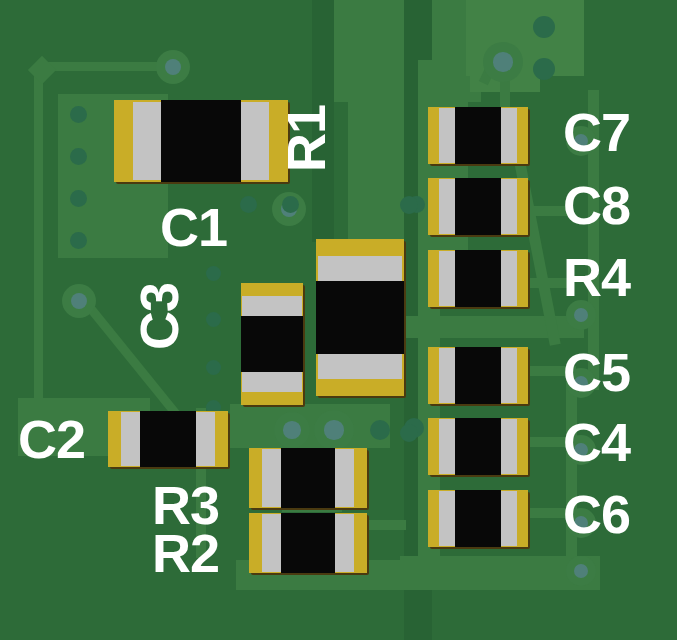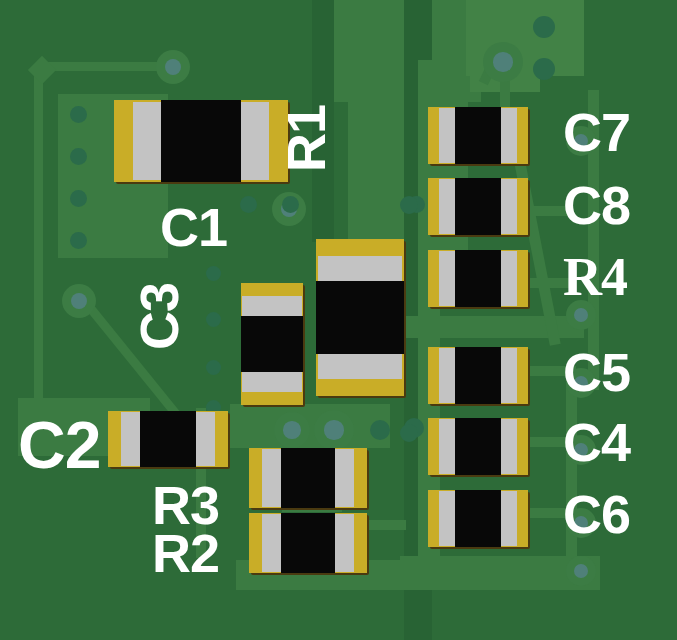--- a/index.html
+++ b/index.html
@@ -239,26 +239,26 @@
         <span class="pad padL"></span>
         <span class="pad padR"></span>
         <span class="term termL"></span>
         <span class="term termR"></span>
         <span class="body"></span>
       </div>
     </div>
 
   <div id="designators-layer">
       <div class="des" style="left: 160px; top: 200px; font-size: 54px;">C1</div>
-      <div class="des" style="left: 18px; top: 412px; font-size: 66px; text-align: center;">C2</div>
+      <div class="des" style="left: 18px; top: 412px; font-size: 54px; text-align: center;">C2</div>
       <div class="des rot" style="left: 186px; top: 296px; font-size: 54px;">C3</div>
       <div class="des rot" style="left: 333px; top: 118px; font-size: 54px;">R1</div>
       <div class="des" style="left: 152px; top: 526px; font-size: 54px;">R2</div>
       <div class="des" style="left: 152px; top: 478px; font-size: 54px;">R3</div>
       <div class="des" style="left: 563px; top: 105px; font-size: 54px;">C7</div>
       <div class="des" style="left: 563px; top: 178px; font-size: 54px;">C8</div>
-      <div class="des" style="left: 563px; top: 250px; font-size: 54px; font-family: Liberation Serif, serif;">R4</div>
+      <div class="des" style="left: 563px; top: 250px; font-size: 54px;">R4</div>
       <div class="des" style="left: 563px; top: 345px; font-size: 54px;">C5</div>
       <div class="des" style="left: 563px; top: 415px; font-size: 54px;">C4</div>
       <div class="des" style="left: 563px; top: 487px; font-size: 54px;">C6</div>
     </div>
 
 </div>
 
 </body></html>

